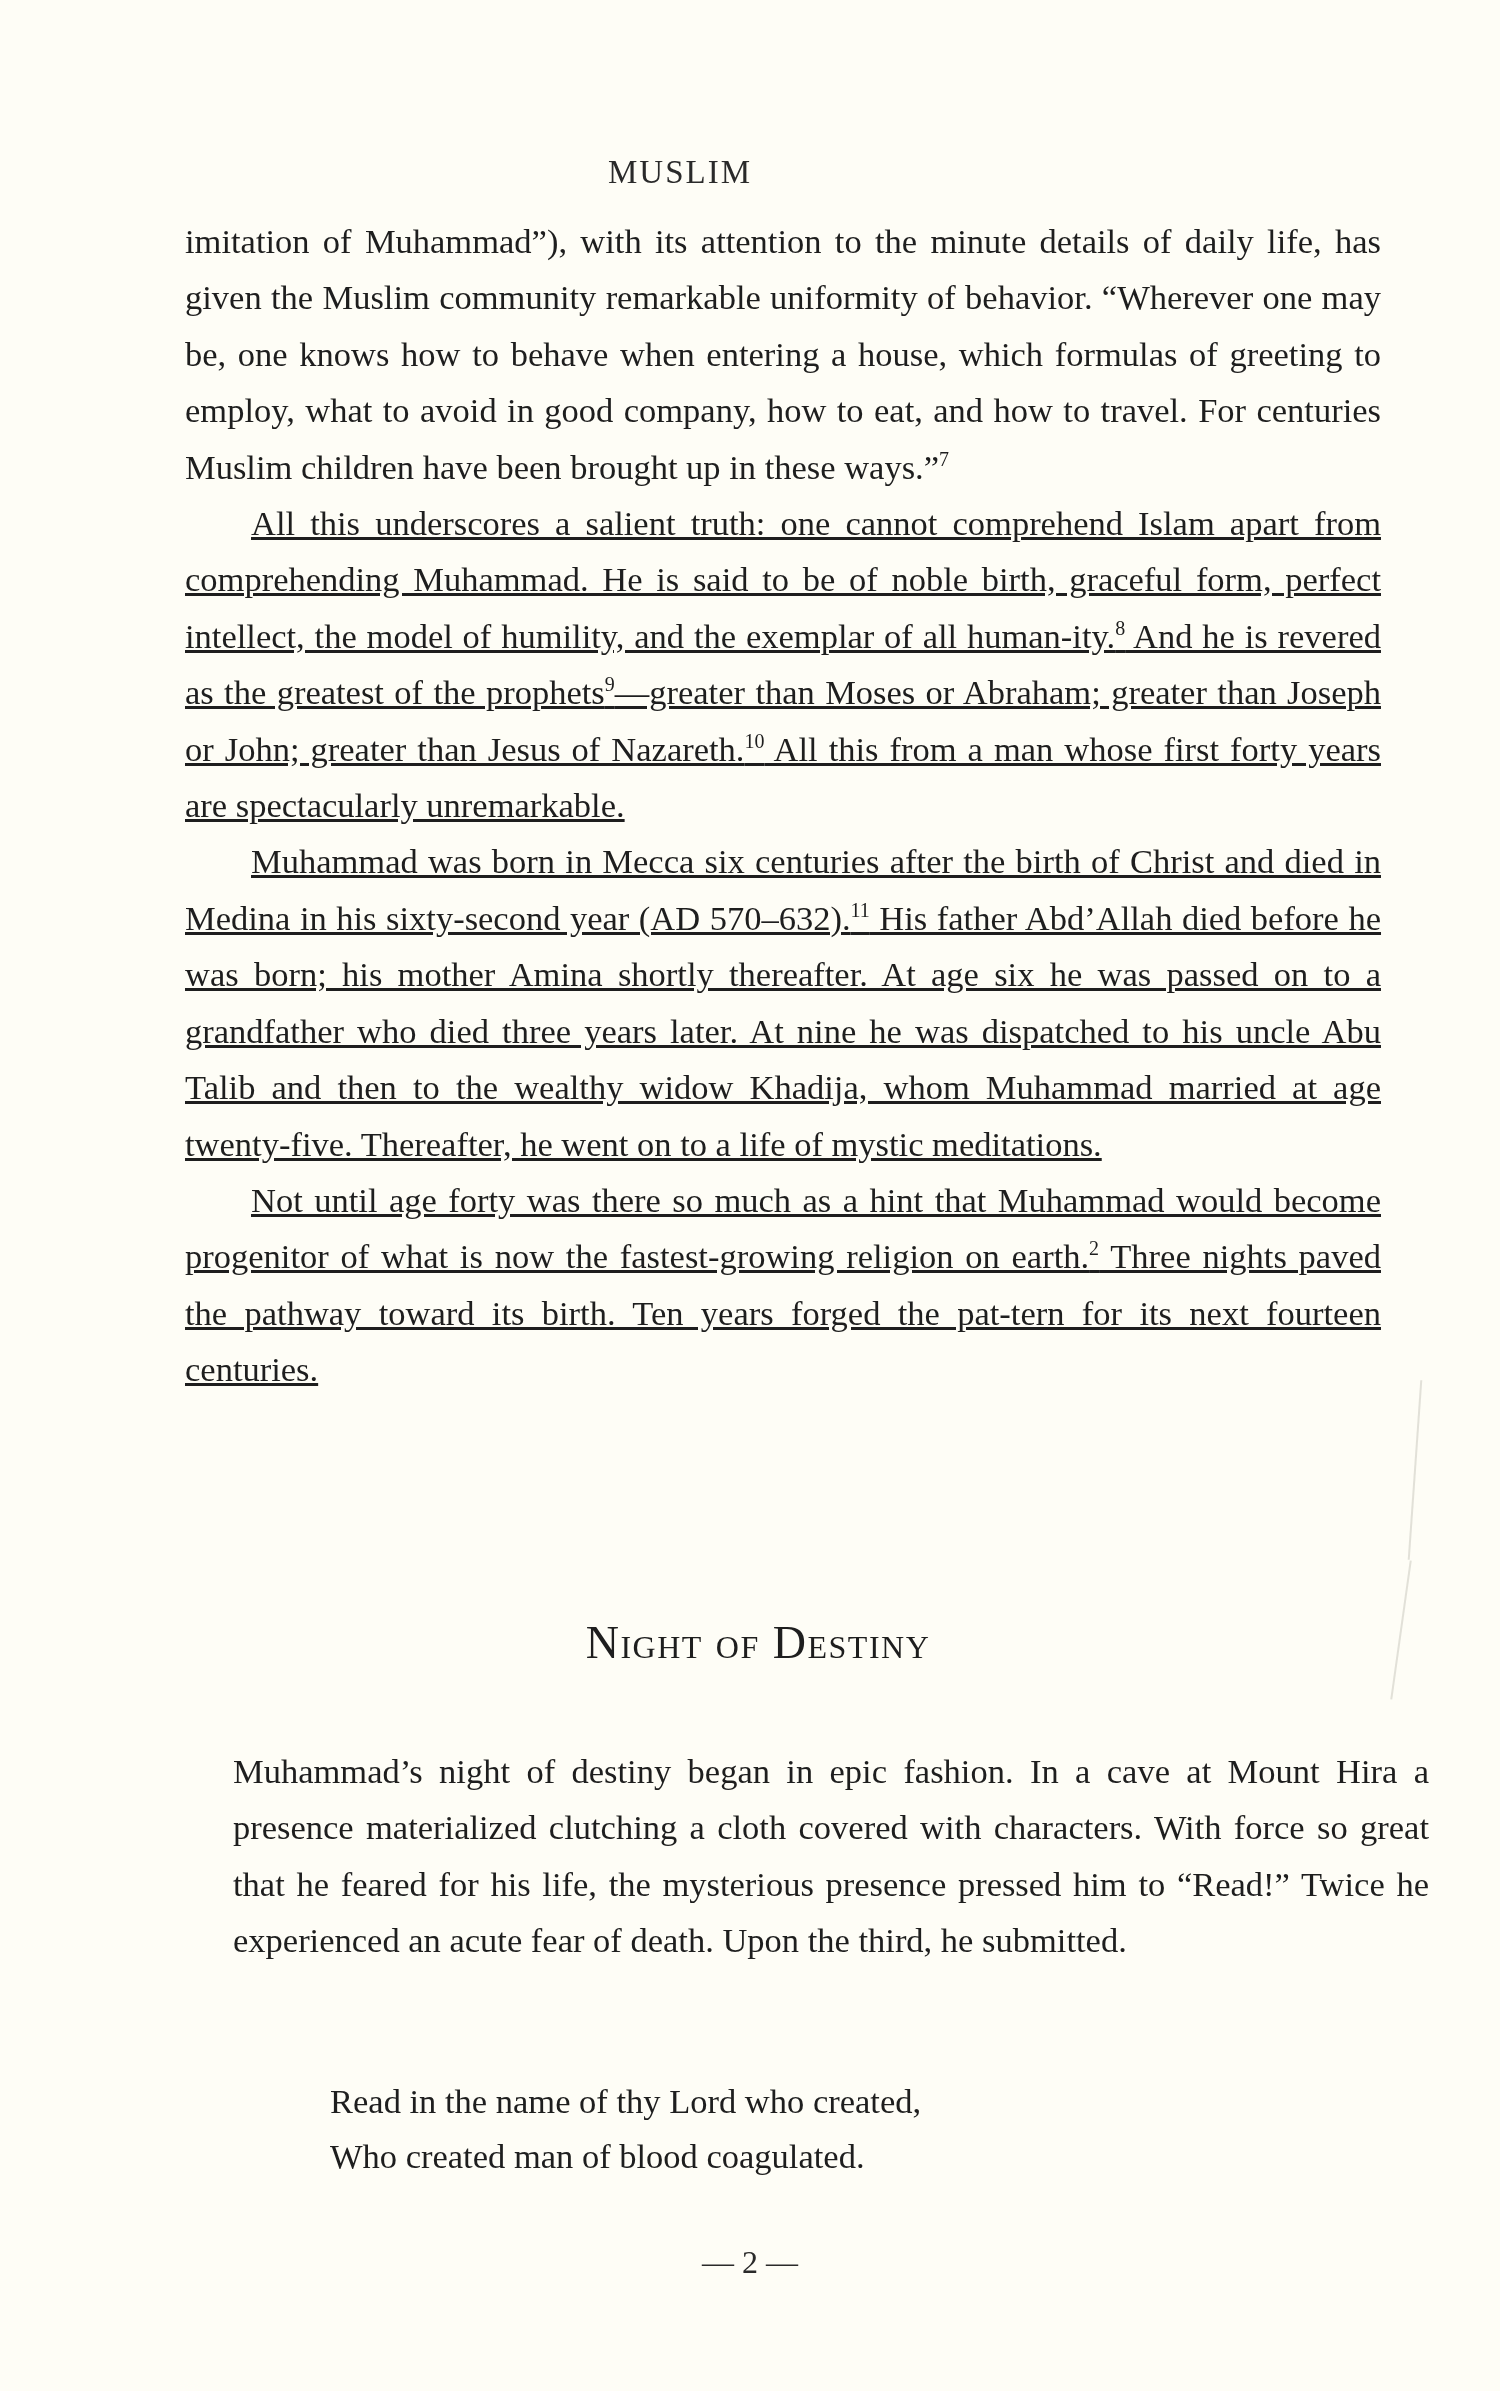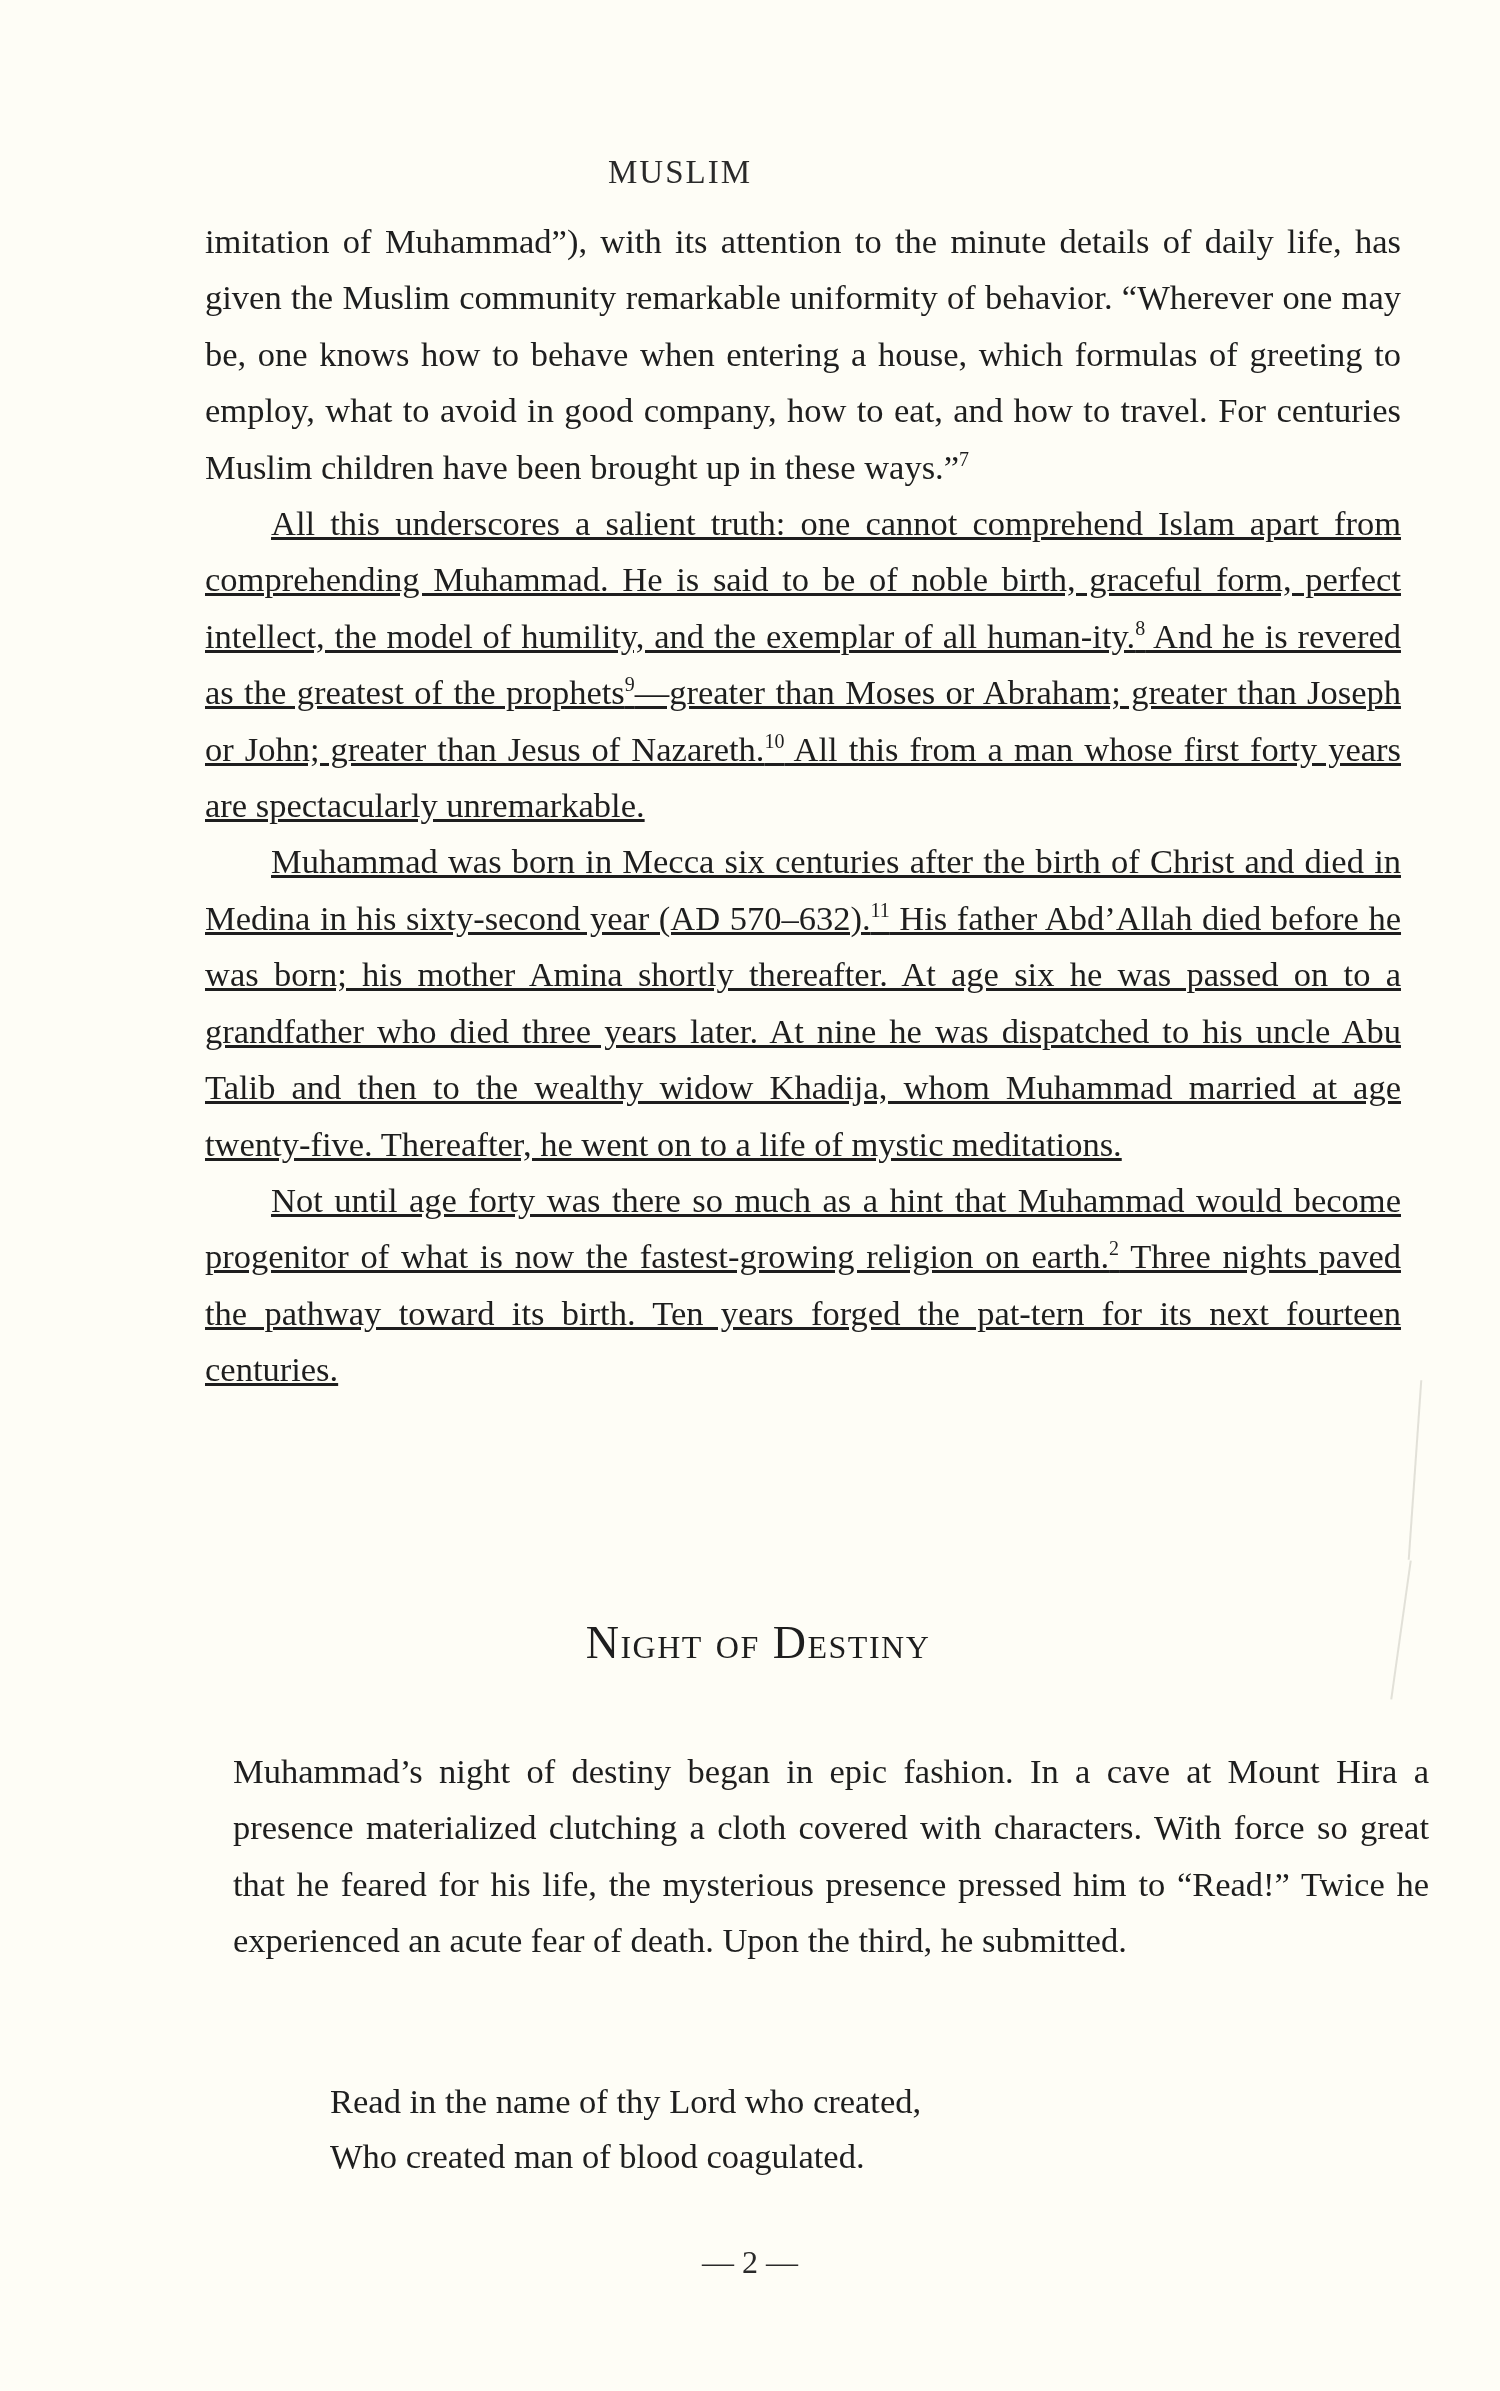--- a/index.html
+++ b/index.html
@@ -17,21 +17,21 @@
     color: #2a2a2a;
     margin-top: 26px;
   }
   .body-block {
     position: absolute; left: 185px; width: 1196px;
     font-size: 34.5px; line-height: 56.4px;
     text-align: justify; text-align-last: auto;
   }
   .body-block p { margin: 0; hyphens: manual; }
   .body-block p.indent { text-indent: 66px; text-decoration: underline; }
-  .block-1 { top: 213px; margin-left: 20px; }
+  .block-1 { top: 213px; }
   .block-2 { top: 1743px; margin-left: 48px; }
   sup { font-size: 20px; line-height: 0; vertical-align: 13px; }
   .section-heading {
     position: absolute; top: 1616px; left: 8px; width: 1500px;
     text-align: center; font-size: 46px; font-variant: small-caps;
     letter-spacing: 1.5px; color: #1e1e1e;
   }
   .verse {
     position: absolute; left: 330px; top: 2074px;
     font-size: 34.5px; line-height: 55px;

